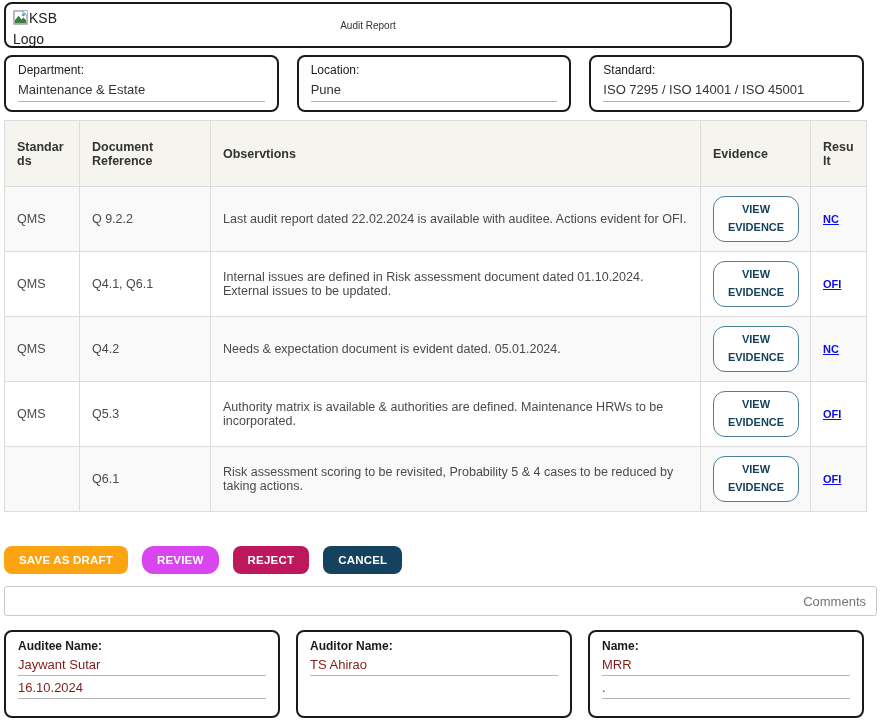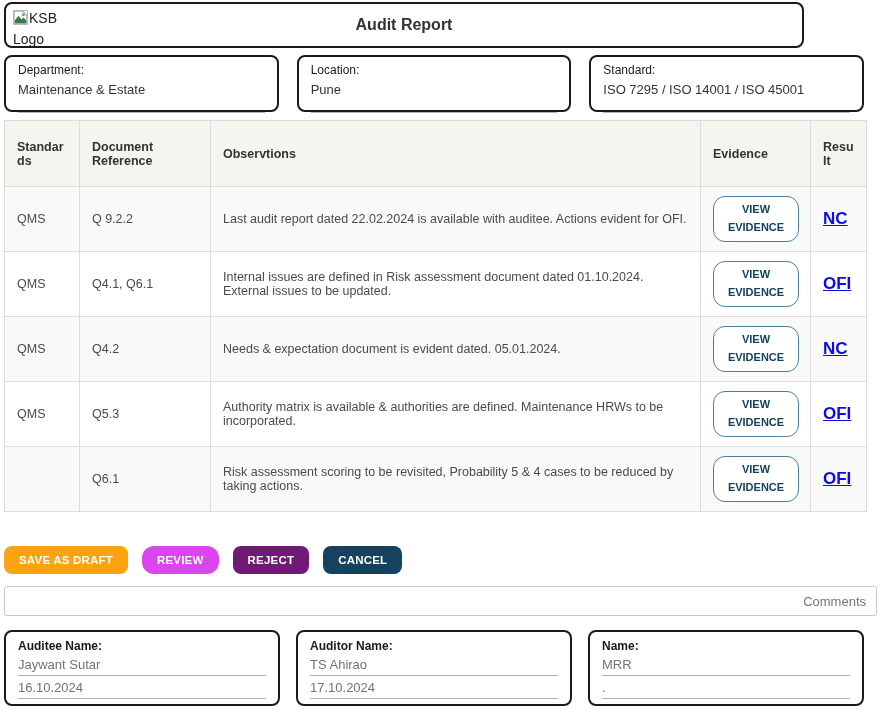--- a/index.html
+++ b/index.html
@@ -6,44 +6,44 @@
   html, body { width: 881px; height: 723px; background: #fff; }
   body {
     font-family: "Liberation Sans", "DejaVu Sans", sans-serif;
     color: #333;
     position: relative;
   }
   .page { width: 881px; height: 723px; padding: 2px 4px 0 4px; overflow: hidden; }
 
   
   .header-box {
-    width: 800px; height: 46px;
+    width: 728px; height: 46px;
     border: 2px solid #1a1a1a; border-radius: 8px;
     position: relative;
     display: flex; align-items: center; justify-content: center;
     overflow: hidden;
     background: #fff;
   }
   .logo-wrap {
     position: absolute; left: 7px; top: 4px;
     width: 54px; font-size: 14px; line-height: 21px; color: #222;
   }
   .logo-wrap svg { vertical-align: -2px; margin-right: 1px; }
-  .header-title { font-size: 16px; font-weight: bold; color: #333; }
+  .header-title { font-size: 10px; font-weight: normal; color: #333; }
 
   
   .fields-row { display: flex; gap: 18px; margin-top: 7px; width: 860px; }
   .field-box {
     flex: 1; height: 57px;
     border: 2px solid #1a1a1a; border-radius: 8px;
     padding: 6px 12px 0 12px; background: #fff;
   }
   .field-label { font-size: 12px; font-weight: normal; color: #1a1a1a; }
   .field-value {
-    font-size: 13px; color: #333; margin-top: 5px; padding-bottom: 15px;
+    font-size: 13px; color: #333; margin-top: 5px; padding-bottom: 4px;
     border-bottom: 1px solid #b5b5b5;
   }
 
   
   table.audit {
     margin-top: 8px; width: 862px;
     border-collapse: collapse; table-layout: fixed;
     border: 1px solid #d9d9d9;
   }
   table.audit th, table.audit td {
@@ -62,21 +62,21 @@
   .col-obs { width: 490px; }
   .col-ev  { width: 110px; }
   .col-res { width: 56px; }
   .ev-btn {
     display: block; margin: 0 auto; width: 86px;
     background: #fff; border: 1px solid #4d7f9a; border-radius: 12px;
     color: #14425c; font-weight: bold; font-size: 11px; line-height: 1.6;
     font-family: inherit; padding: 4px 4px; cursor: pointer; text-align: center;
   }
   .result-link {
-    color: #0b0beb; font-weight: bold; font-size: 17px;
+    color: #0b0beb; font-weight: bold; font-size: 11px;
     text-decoration: underline; cursor: pointer;
   }
 
   
   .actions-row { margin-top: 34px; display: flex; gap: 14px; }
   .action-btn {
     height: 28px; padding: 0 15px;
     border: none; border-radius: 8px;
     color: #fff; font-weight: bold; font-size: 11.5px;
     font-family: inherit; cursor: pointer; letter-spacing: 0.2px;
@@ -87,27 +87,27 @@
     margin-top: 12px; width: 873px; height: 30px;
     border: 1px solid #c8c8c8; border-radius: 3px;
     padding: 0 10px; font-size: 13px; color: #333;
     font-family: inherit; outline: none; background: #fff; text-align: right;
   }
   .comments-input::placeholder { color: #757575; opacity: 1; }
 
   
   .sign-row { display: flex; gap: 16px; margin-top: 14px; width: 860px; }
   .sign-box {
-    flex: 1; height: 76px;
+    flex: 1; height: 88px;
     border: 2px solid #1a1a1a; border-radius: 8px;
     padding: 7px 12px 0 12px; background: #fff;
   }
   .sign-label { font-size: 12px; font-weight: bold; color: #1a1a1a; }
   .sign-value {
-    font-size: 13px; color: #737373; margin-top: 4px; padding-bottom: 3px;
+    font-size: 13px; color: #7f1d1d; margin-top: 4px; padding-bottom: 3px;
     border-bottom: 1px solid #b5b5b5;
   }
 </style>
 </head>
 <body>
 
 <div class="page">
 
   
   <div class="header-box">
@@ -213,38 +213,37 @@
           <a class="result-link">OFI</a>
         </td>
       </tr>
     </tbody>
   </table>
 
   
   <div class="actions-row">
     <button class="action-btn" style="background-color: rgb(252, 163, 17);">SAVE AS DRAFT</button>
     <button class="action-btn" style="background-color: #d946ef; border-radius: 12px;">REVIEW</button>
-    <button class="action-btn" style="background-color: #701a75;">REJECT</button>
+    <button class="action-btn" style="background-color: #be185d;">REJECT</button>
     <button class="action-btn" style="background-color: rgb(20, 66, 95);">CANCEL</button>
   </div>
 
   
   <input class="comments-input" type="text" placeholder="Comments" style="">
 
   
   <div class="sign-row">
     <div class="sign-box">
       <div class="sign-label">Auditee Name:</div>
       <div class="sign-value">Jaywant Sutar</div>
       <div class="sign-value">16.10.2024</div>
     </div>
     <div class="sign-box">
       <div class="sign-label">Auditor Name:</div>
       <div class="sign-value">TS Ahirao</div>
-      <div class="sign-value">17.10.2024</div>
     </div>
     <div class="sign-box">
       <div class="sign-label">Name:</div>
       <div class="sign-value">MRR</div>
       <div class="sign-value">.</div>
     </div>
   </div>
 
 </div>
 

